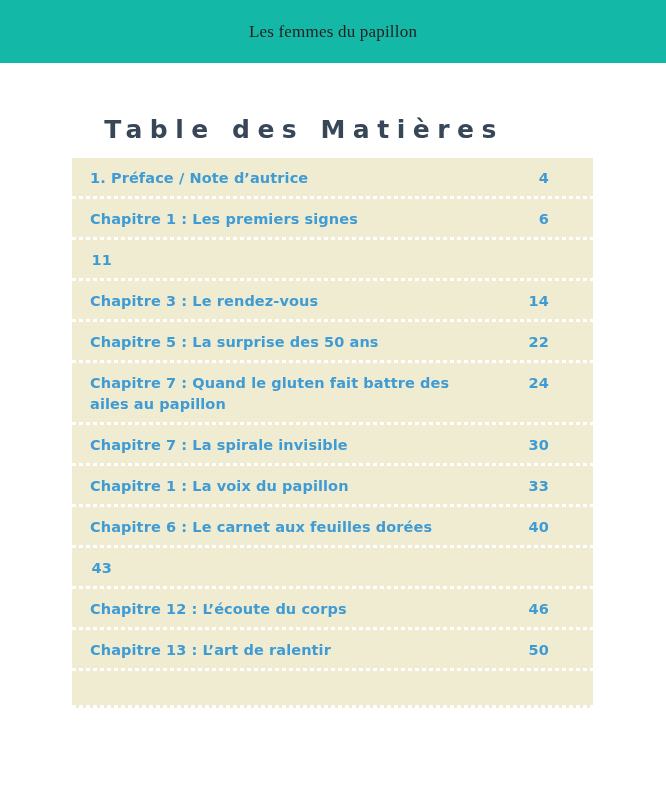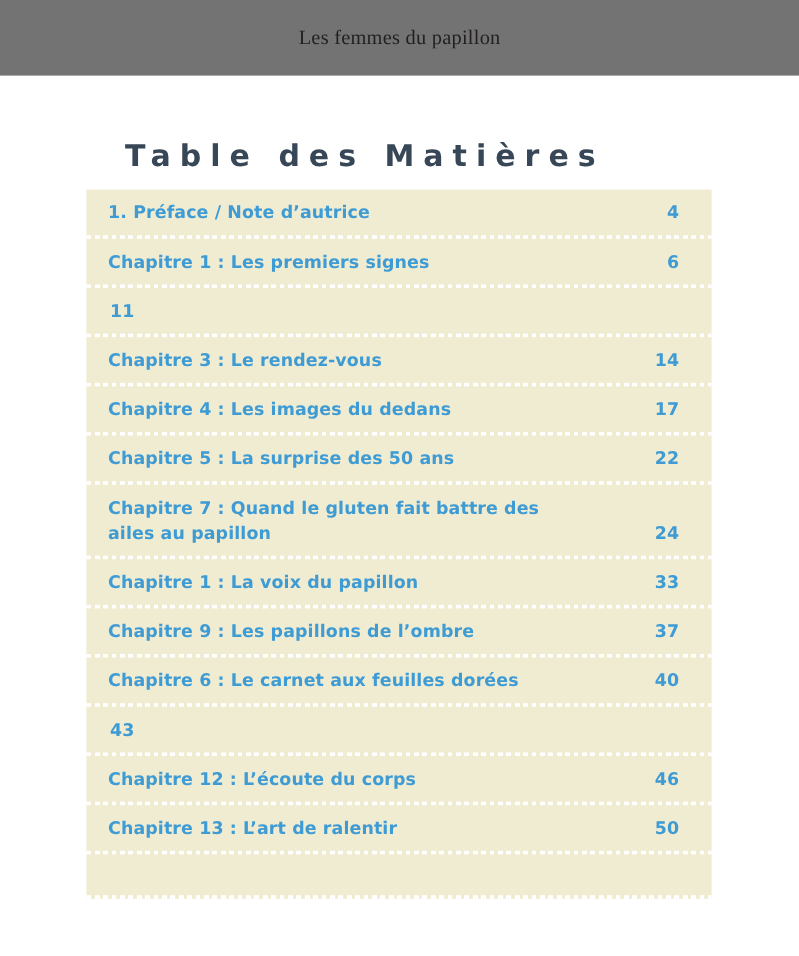--- a/index.html
+++ b/index.html
@@ -12,21 +12,21 @@
     background: #ffffff;
     font-family: "Liberation Sans", sans-serif;
     overflow: hidden;
     position: relative;
   }
 
   
   .header-band {
     width: 666px;
     height: 63px;
-    background: #737373;
+    background: #14b8a6;
     display: flex;
     align-items: center;
     justify-content: center;
     box-sizing: border-box;
   }
   .header-title {
     font-family: "Liberation Serif", "DejaVu Serif", serif;
     font-size: 17px;
     font-weight: 400;
     color: #231f20;
@@ -57,23 +57,23 @@
     position: absolute;
     left: 72px;
     top: 158px;
     width: 521px;
     background: #efecd2;
     box-sizing: border-box;
   }
   .toc-row {
     position: relative;
     display: flex;
-    align-items: flex-end;
+    align-items: flex-start;
     justify-content: space-between;
-    padding: 10px 27px 10px 18px;
+    padding: 10px 44px 10px 18px;
     box-sizing: border-box;
     min-height: 36.5px;
   }
   .toc-row::after {
     content: "";
     position: absolute;
     left: 0;
     right: 0;
     bottom: 0;
     height: 3px;
@@ -127,38 +127,34 @@
       <span class="toc-page">6</span>
     </div>
     <div class="toc-row">
       <span class="toc-page">11</span>
     </div>
     <div class="toc-row">
       <span class="toc-label">Chapitre 3 : Le rendez-vous</span>
       <span class="toc-page">14</span>
     </div>
     <div class="toc-row">
-      <span class="toc-label">Chapitre 4 : Les images du dedans</span>
-      <span class="toc-page">17</span>
-    </div>
-    <div class="toc-row">
       <span class="toc-label">Chapitre 5 : La surprise des 50 ans</span>
       <span class="toc-page">22</span>
     </div>
     <div class="toc-row">
       <span class="toc-label">Chapitre 7 : Quand le gluten fait battre des ailes au papillon</span>
       <span class="toc-page">24</span>
     </div>
     <div class="toc-row">
+      <span class="toc-label">Chapitre 7 : La spirale invisible</span>
+      <span class="toc-page">30</span>
+    </div>
+    <div class="toc-row">
       <span class="toc-label">Chapitre 1 : La voix du papillon</span>
       <span class="toc-page">33</span>
-    </div>
-    <div class="toc-row">
-      <span class="toc-label">Chapitre 9 : Les papillons de l’ombre</span>
-      <span class="toc-page">37</span>
     </div>
     <div class="toc-row">
       <span class="toc-label">Chapitre 6 : Le carnet aux feuilles dorées</span>
       <span class="toc-page">40</span>
     </div>
     <div class="toc-row">
       <span class="toc-page">43</span>
     </div>
     <div class="toc-row">
       <span class="toc-label">Chapitre 12 : L’écoute du corps</span>

